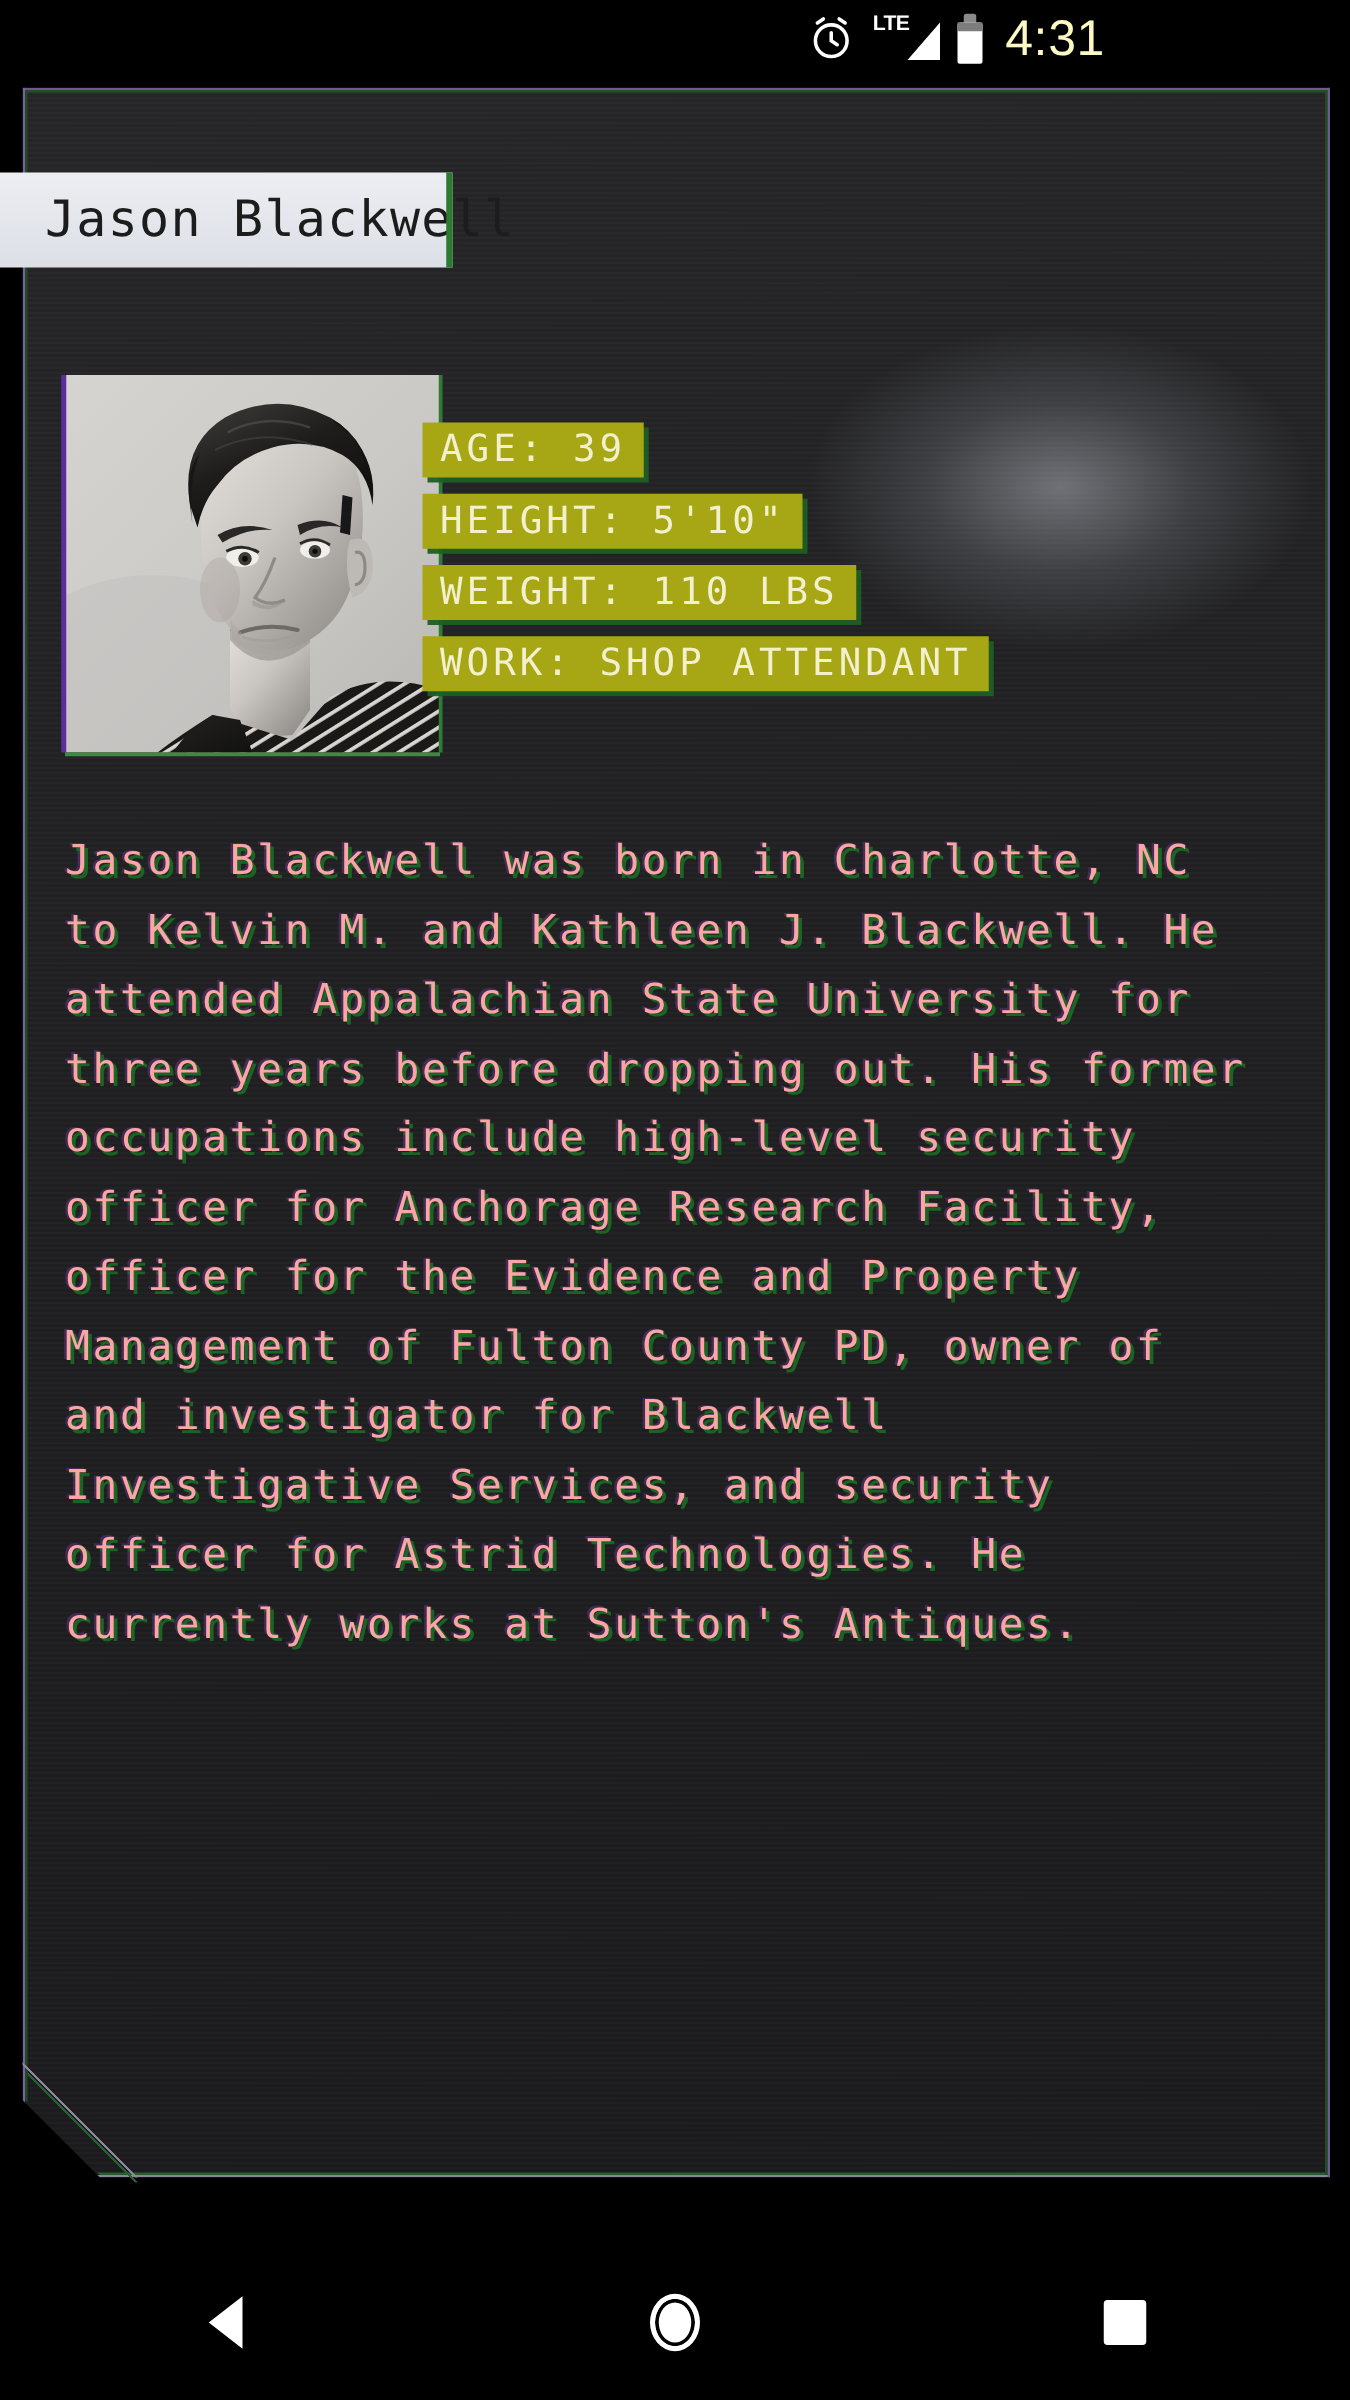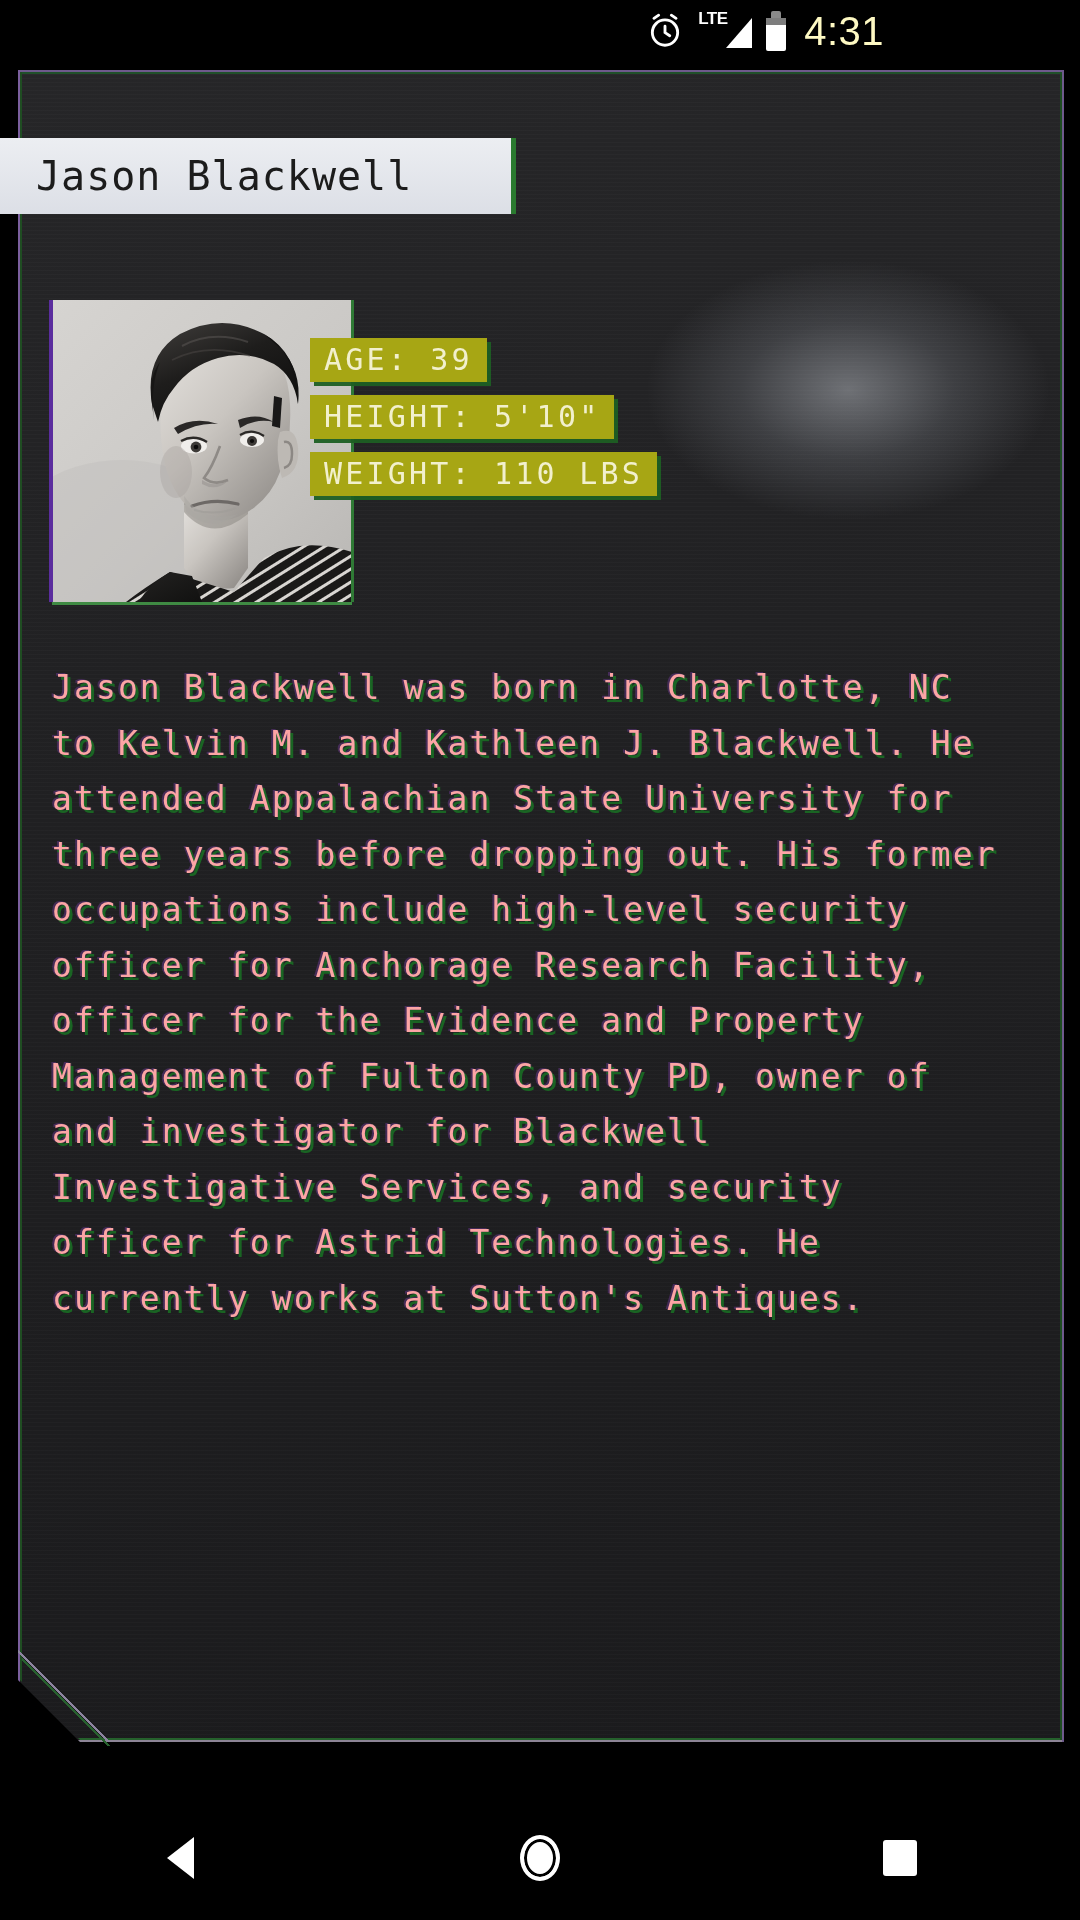--- a/index.html
+++ b/index.html
@@ -120,21 +120,21 @@
     left:22px; bottom:174px;
     width:88px; height:88px;
     pointer-events:none;
     background:linear-gradient(45deg, transparent calc(50% - 1.5px), #27612e calc(50% - 1.5px), #27612e calc(50% + 0.5px), transparent calc(50% + 0.5px));
   }
 
   
   #title-banner {
     position:absolute;
     left:0; top:138px;
-    width:516px; height:76px;
+    width:362px; height:76px;
     background:linear-gradient(180deg,#eceef2 0%,#dcdfe6 100%);
     display:flex; align-items:center;
     padding-left:36px;
     z-index:5;
   }
   #title-banner-edge {
     position:absolute; right:0; top:0;
     width:5px; height:76px;
     background:#2a7a2f;
   }
@@ -182,20 +182,21 @@
     gap:13px;
   }
   .stat-tag {
     position:relative;
     background:#a7a614;
     height:44px;
     display:flex; align-items:center;
     padding:0 14px;
     box-shadow:4px 4px 0 0 rgba(30,95,35,0.95);
     width:max-content;
+    margin-left:28px;
   }
   .stat-text {
     font-family:"DejaVu Sans Mono", monospace;
     font-size:30px;
     color:#f2f0cd;
     letter-spacing:3.2px;
     white-space:nowrap;
     line-height:1;
   }
 
@@ -382,20 +383,23 @@
   <div id="stats">
     <div class="stat-tag">
       <span class="stat-text">AGE:  39</span>
     </div>
     <div class="stat-tag">
       <span class="stat-text">HEIGHT:  5'10"</span>
     </div>
     <div class="stat-tag">
       <span class="stat-text">WEIGHT:  110 LBS</span>
     </div>
+    <div class="stat-tag">
+      <span class="stat-text">WORK:  SHOP ATTENDANT</span>
+    </div>
   </div>
 
   <div id="bio">
     <div id="bio-text">Jason Blackwell was born in Charlotte, NC to Kelvin M. and Kathleen J. Blackwell. He attended Appalachian State University for three years before dropping out. His former occupations include high-level security officer for Anchorage Research Facility, officer for the Evidence and Property Management of Fulton County PD, owner of and investigator for Blackwell Investigative Services, and security officer for Astrid Technologies. He currently works at Sutton's Antiques.</div>
   </div>
 
   <div id="navbar">
     <div class="nav-btn">
       <span id="nav-back-glyph"></span>
     </div>

